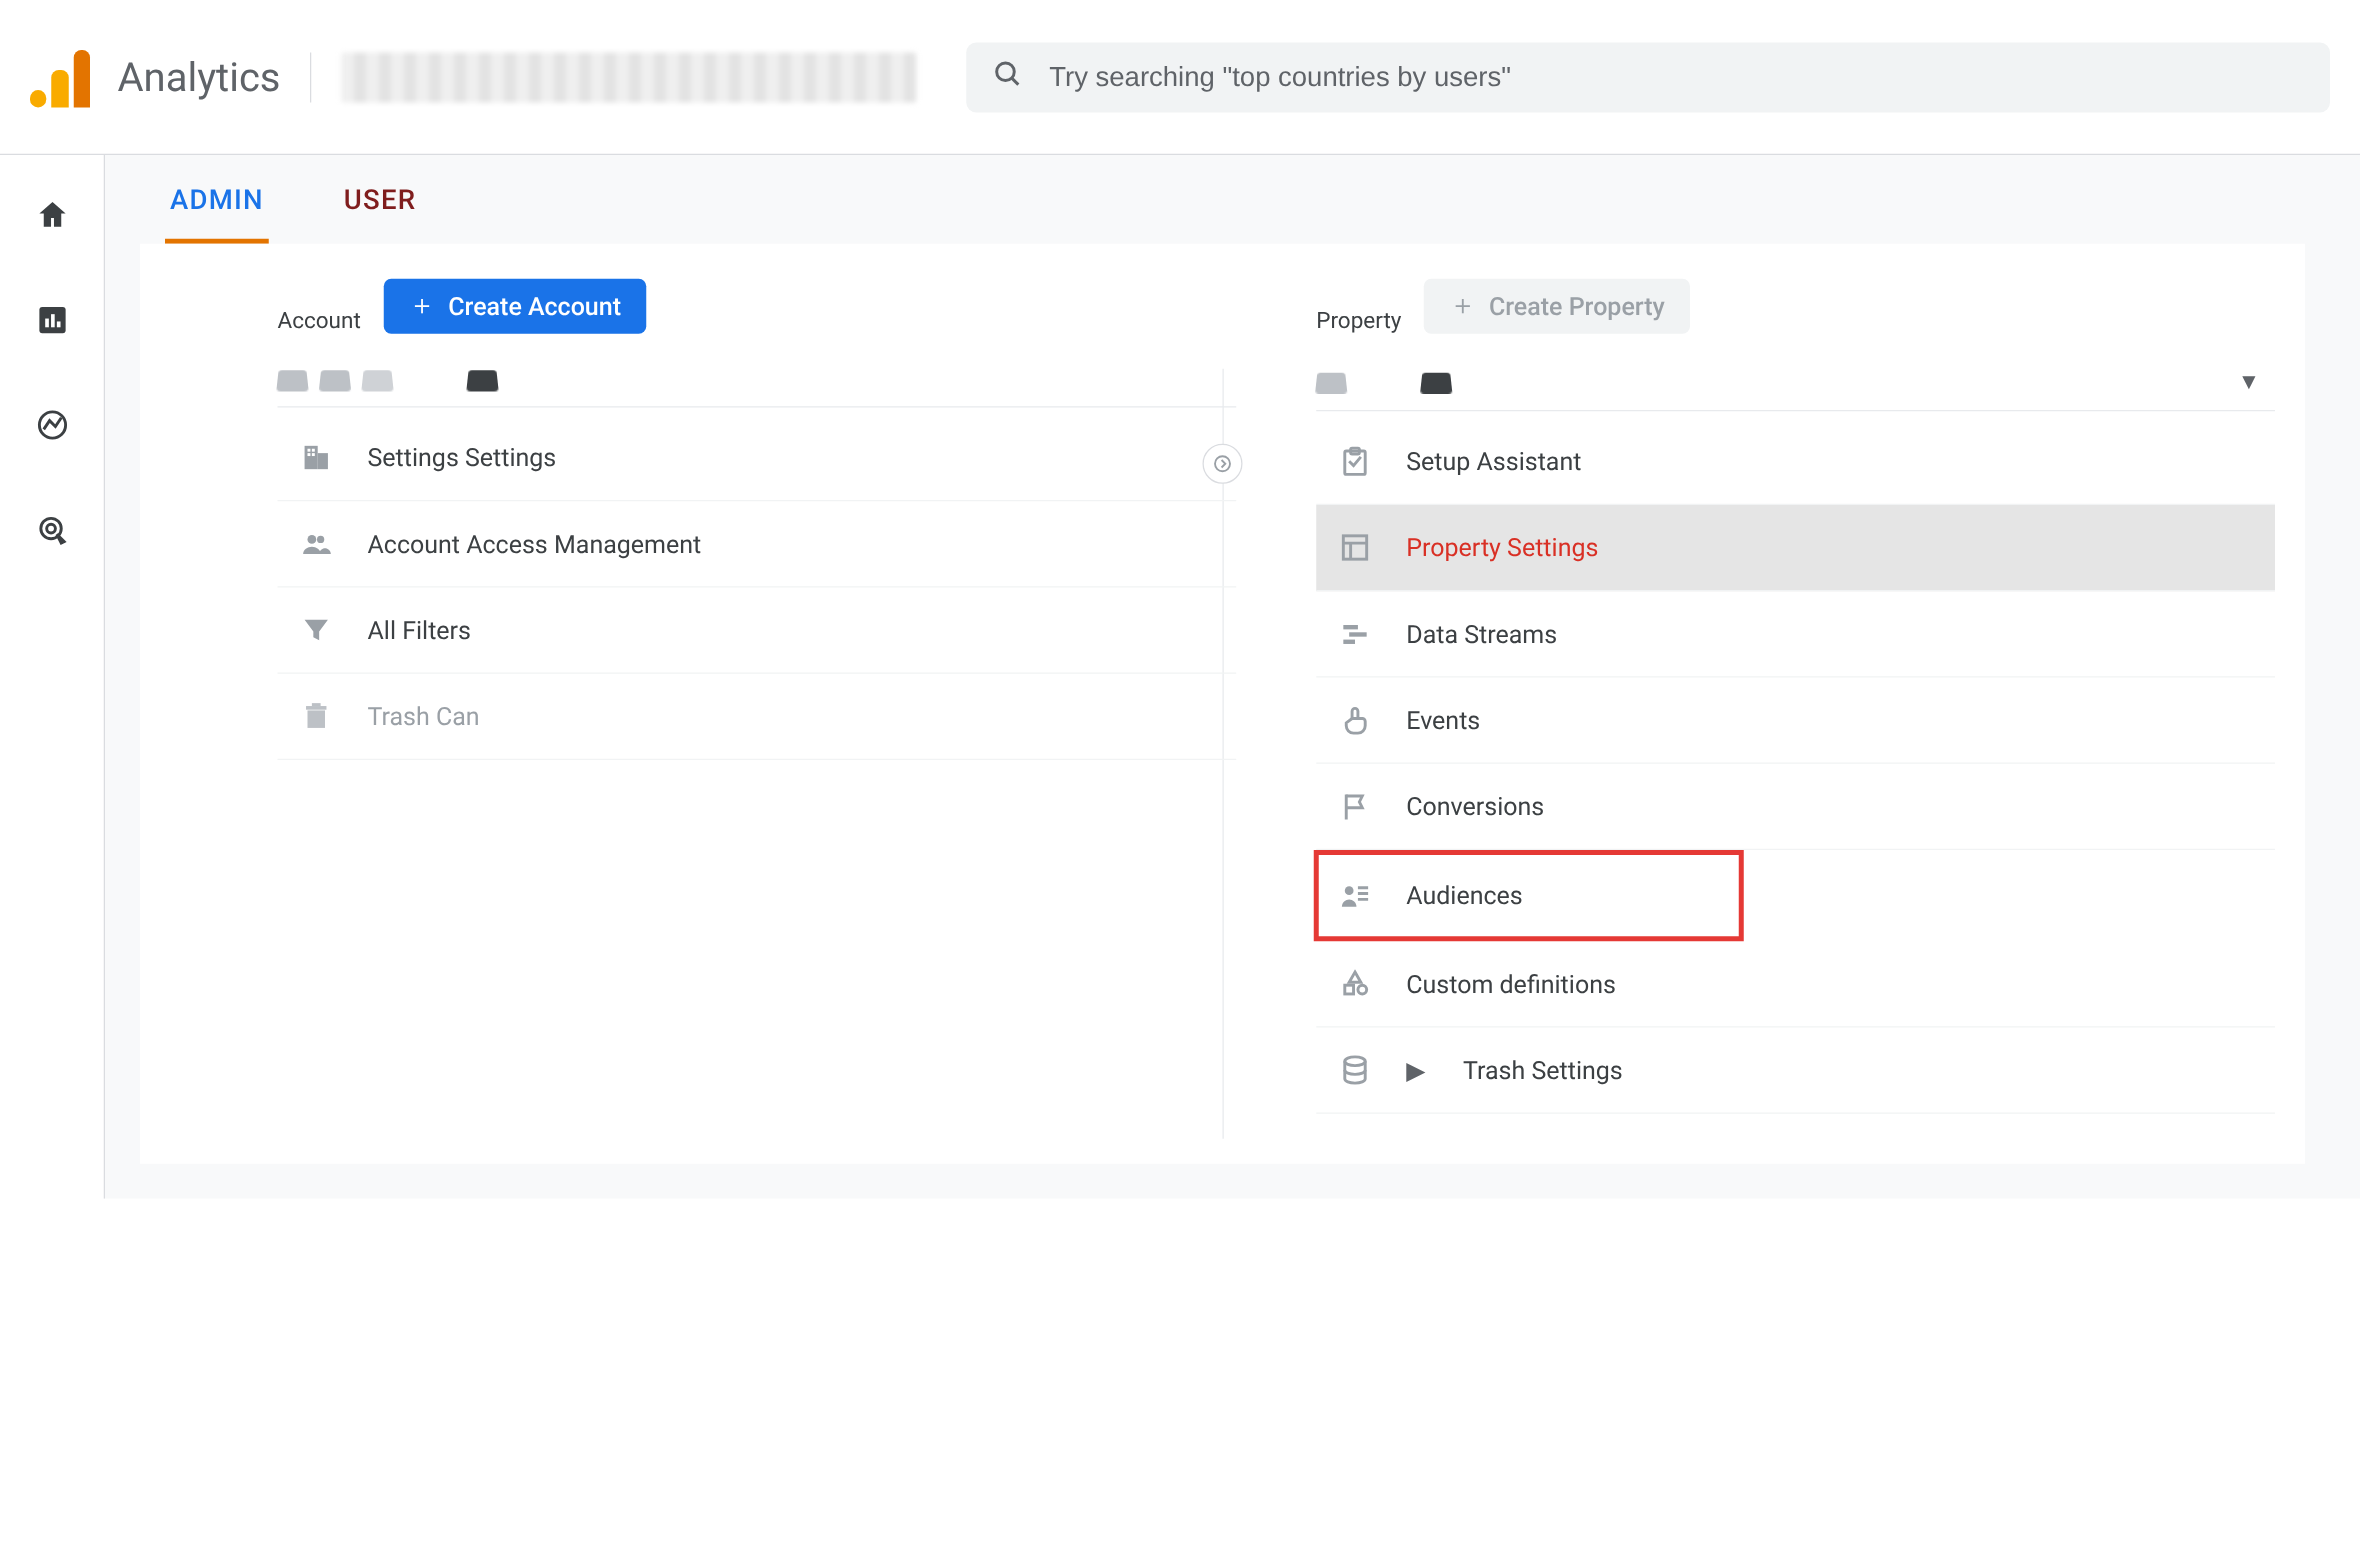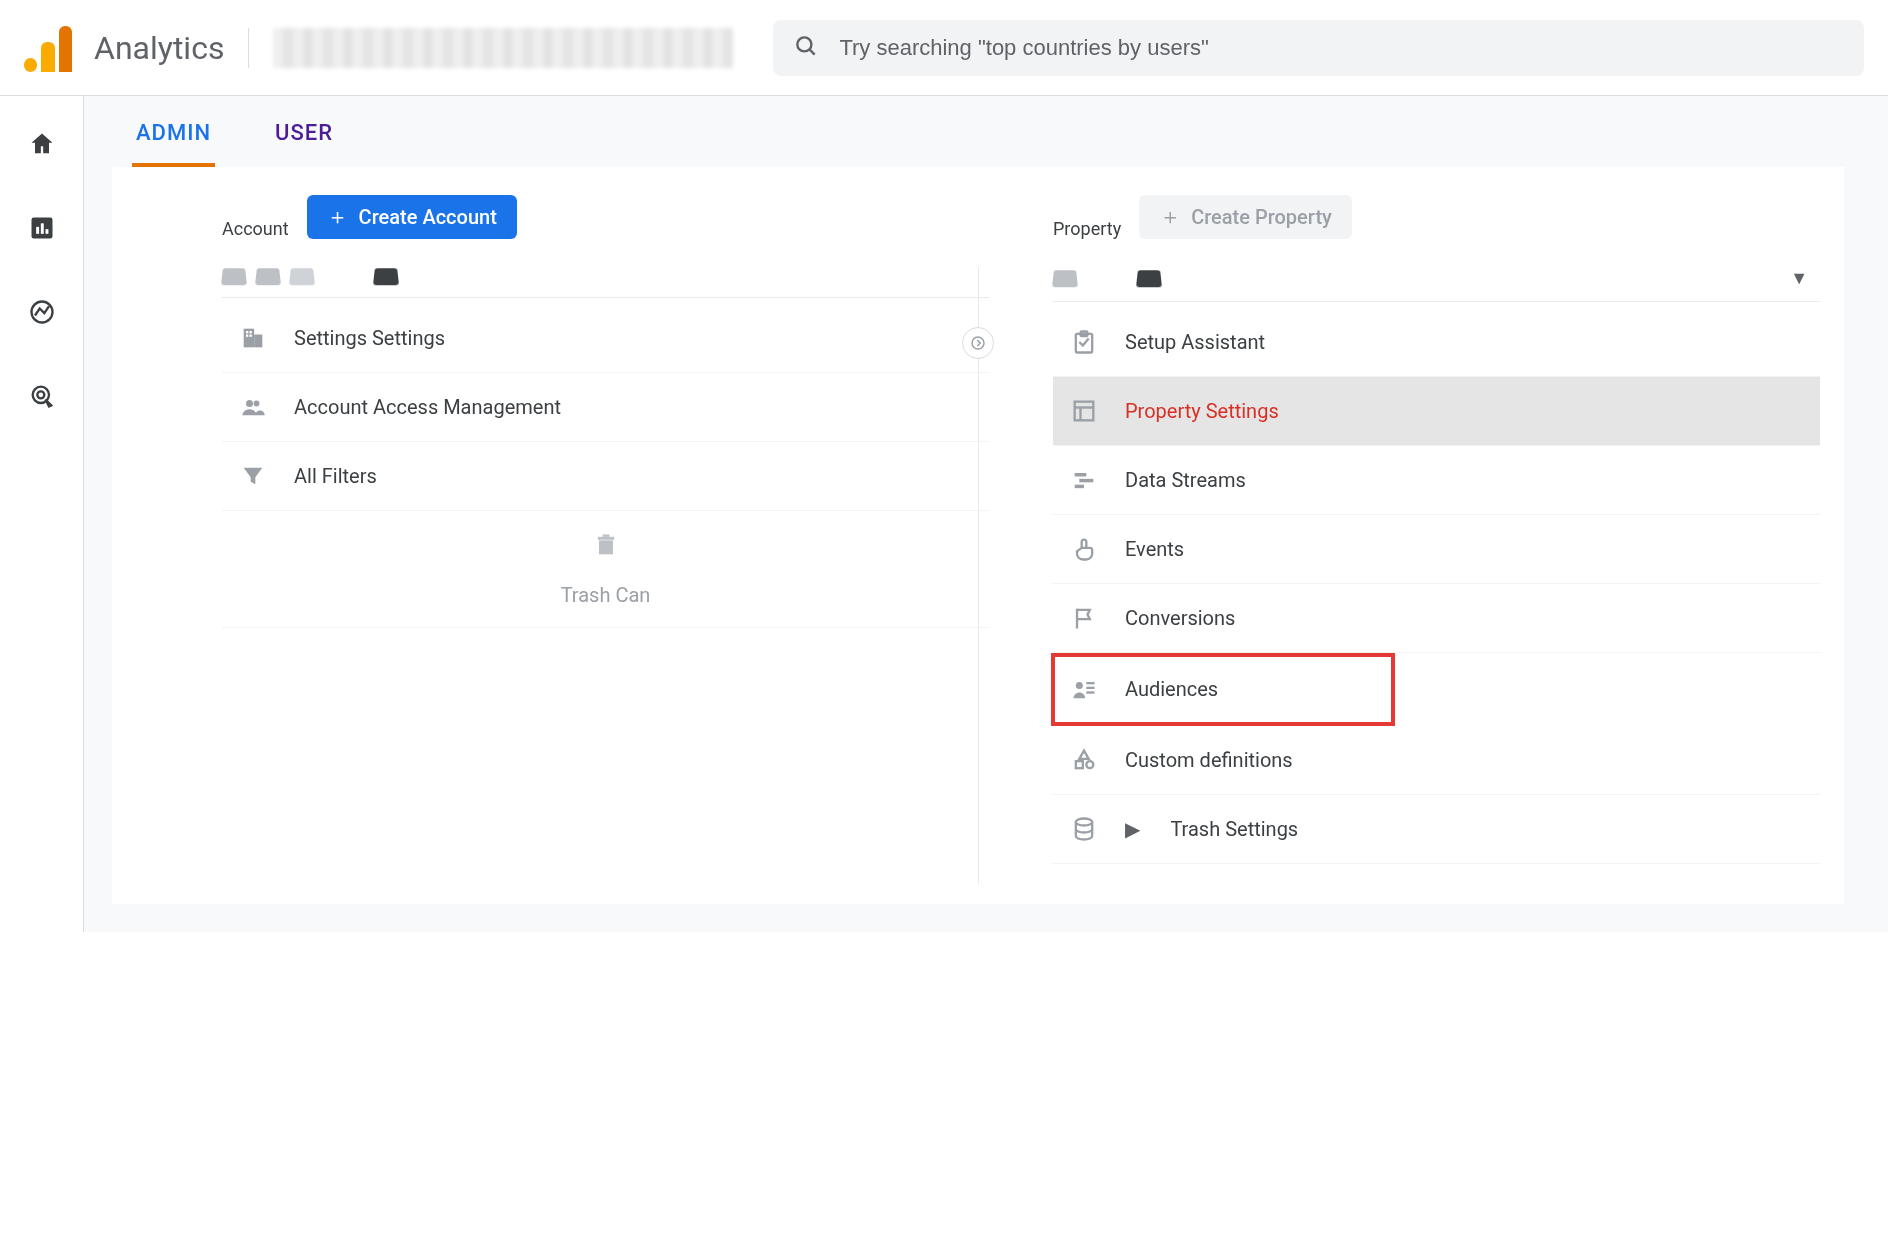--- a/index.html
+++ b/index.html
@@ -8,21 +8,21 @@
     background: #fff;
     color: #3c4043;
     font-size: 18px;
     overflow: hidden;
   }
 
   
   .header {
     display: flex;
     align-items: center;
-    height: 96px;
+    height: 124px;
     padding: 0 24px;
     border-bottom: 1px solid #dadce0;
   }
   .logo-block {
     display: flex;
     align-items: center;
     gap: 22px;
   }
   .ga-logo {
     width: 48px; height: 48px;
@@ -107,21 +107,21 @@
   .tabs {
     display: flex;
     gap: 56px;
     padding: 0 20px;
   }
   .tab {
     padding: 24px 4px 18px 4px;
     font-size: 22px;
     letter-spacing: 1px;
     font-weight: 500;
-    color:#4c1d95;
+    color:#7f1d1d;
     cursor:pointer;
   }
   .tab.active {
     color:#1a73e8;
     border-bottom: 4px solid #e37400;
   }
 
   .panels {
     margin-top: 0;
     background: #fff;
@@ -198,21 +198,21 @@
     display:flex;
     align-items:center;
     gap: 24px;
     padding: 20px 14px;
     border-bottom: 1px solid #f1f3f4;
     font-size: 20px;
     color:#3c4043;
     cursor:pointer;
     position:relative;
   }
-  .menu-item.muted { color:#9aa0a6;flex-direction:column; }
+  .menu-item.muted { color:#9aa0a6; }
   .menu-item.muted .mi-icon { color:#bdc1c6; }
   .menu-item.selected { background:#e5e5e5; color:#d93025; }
   .menu-item.highlight-box {
     outline: 4px solid #e53935;
     outline-offset: -2px;
     z-index: 2;
     margin: 2px 0;
   }
   .mi-icon {
     width: 34px;

